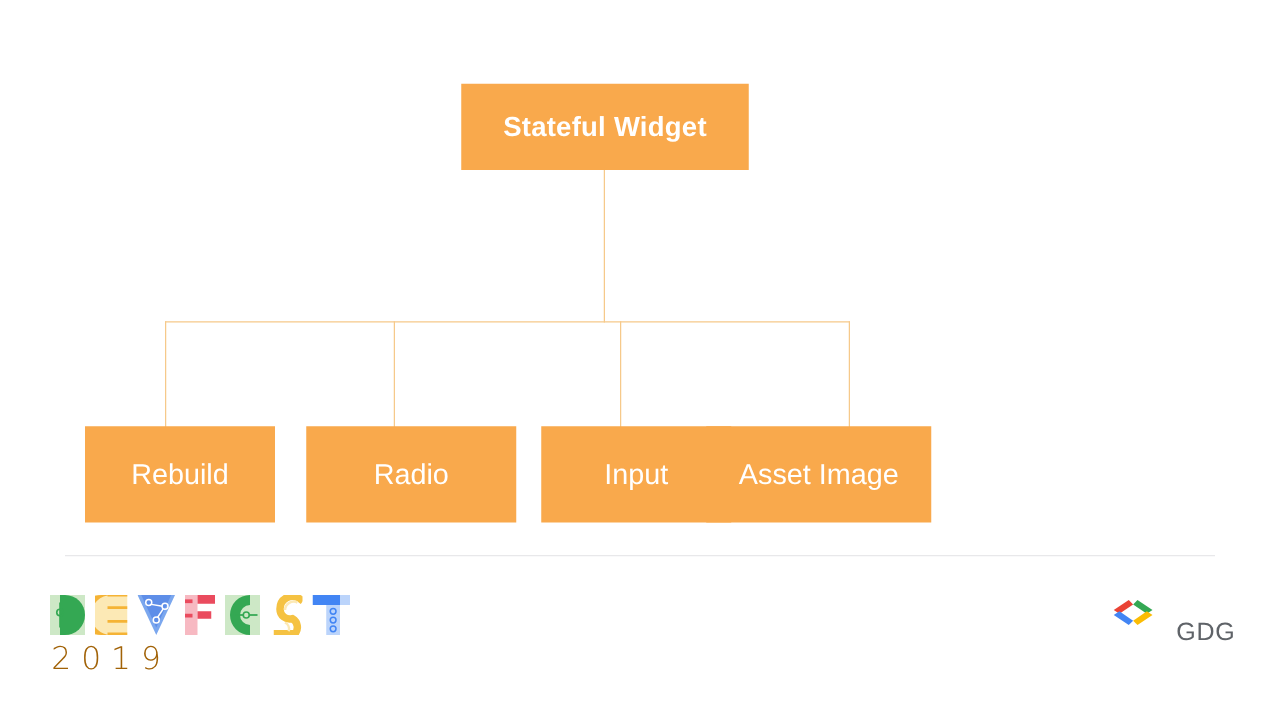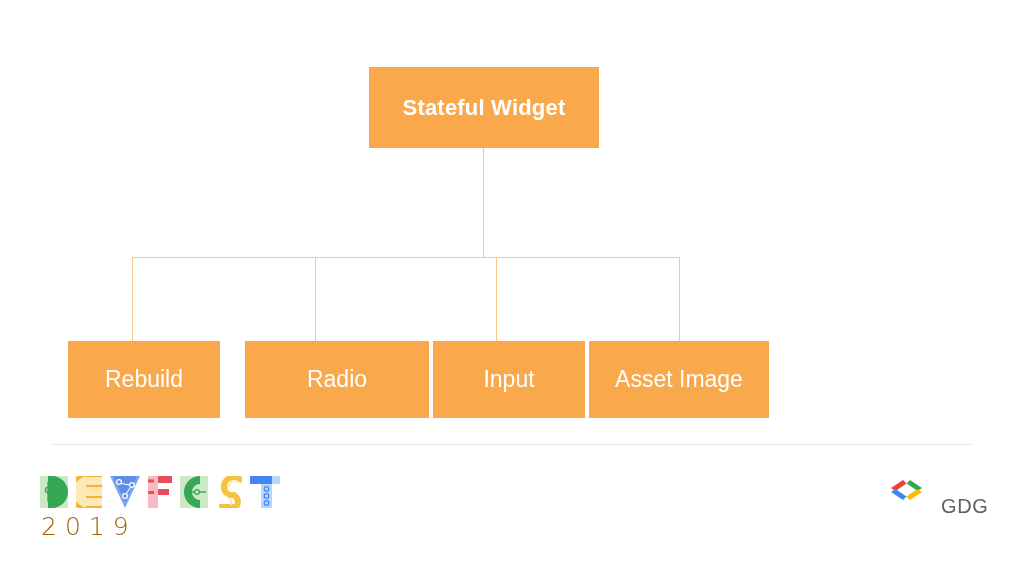--- a/index.html
+++ b/index.html
@@ -45,35 +45,35 @@
     display: flex;
     align-items: center;
     justify-content: center;
     box-sizing: border-box;
     text-align: center;
   }
   .node-root {
     left: 369px;
     top: 67px;
     width: 230px;
-    height: 81px;
+    height: 69px;
     font-size: 22px;
     font-weight: bold;
     letter-spacing: 0.2px;
   }
   .node-leaf {
     top: 341px;
     height: 77px;
     font-size: 23px;
     font-weight: normal;
   }
   .leaf-0 { left: 68px;  width: 152px; }
-  .leaf-1 { left: 245px; width: 184px; text-align: center; }
+  .leaf-1 { left: 245px; width: 168px; text-align: center; }
   .leaf-2 { left: 421px; width: 152px; margin-left: 12px; }
-  .leaf-3 { left: 589px; width: 180px; }
+  .leaf-3 { left: 565px; width: 180px; }
 
   
   .conn {
     position: absolute;
     background: #F6C98A;
   }
   .conn-v { width: 1px; }
   .conn-h { height: 1px; }
 
   .trunk   { left: 483px; top: 136px; height: 122px; }

